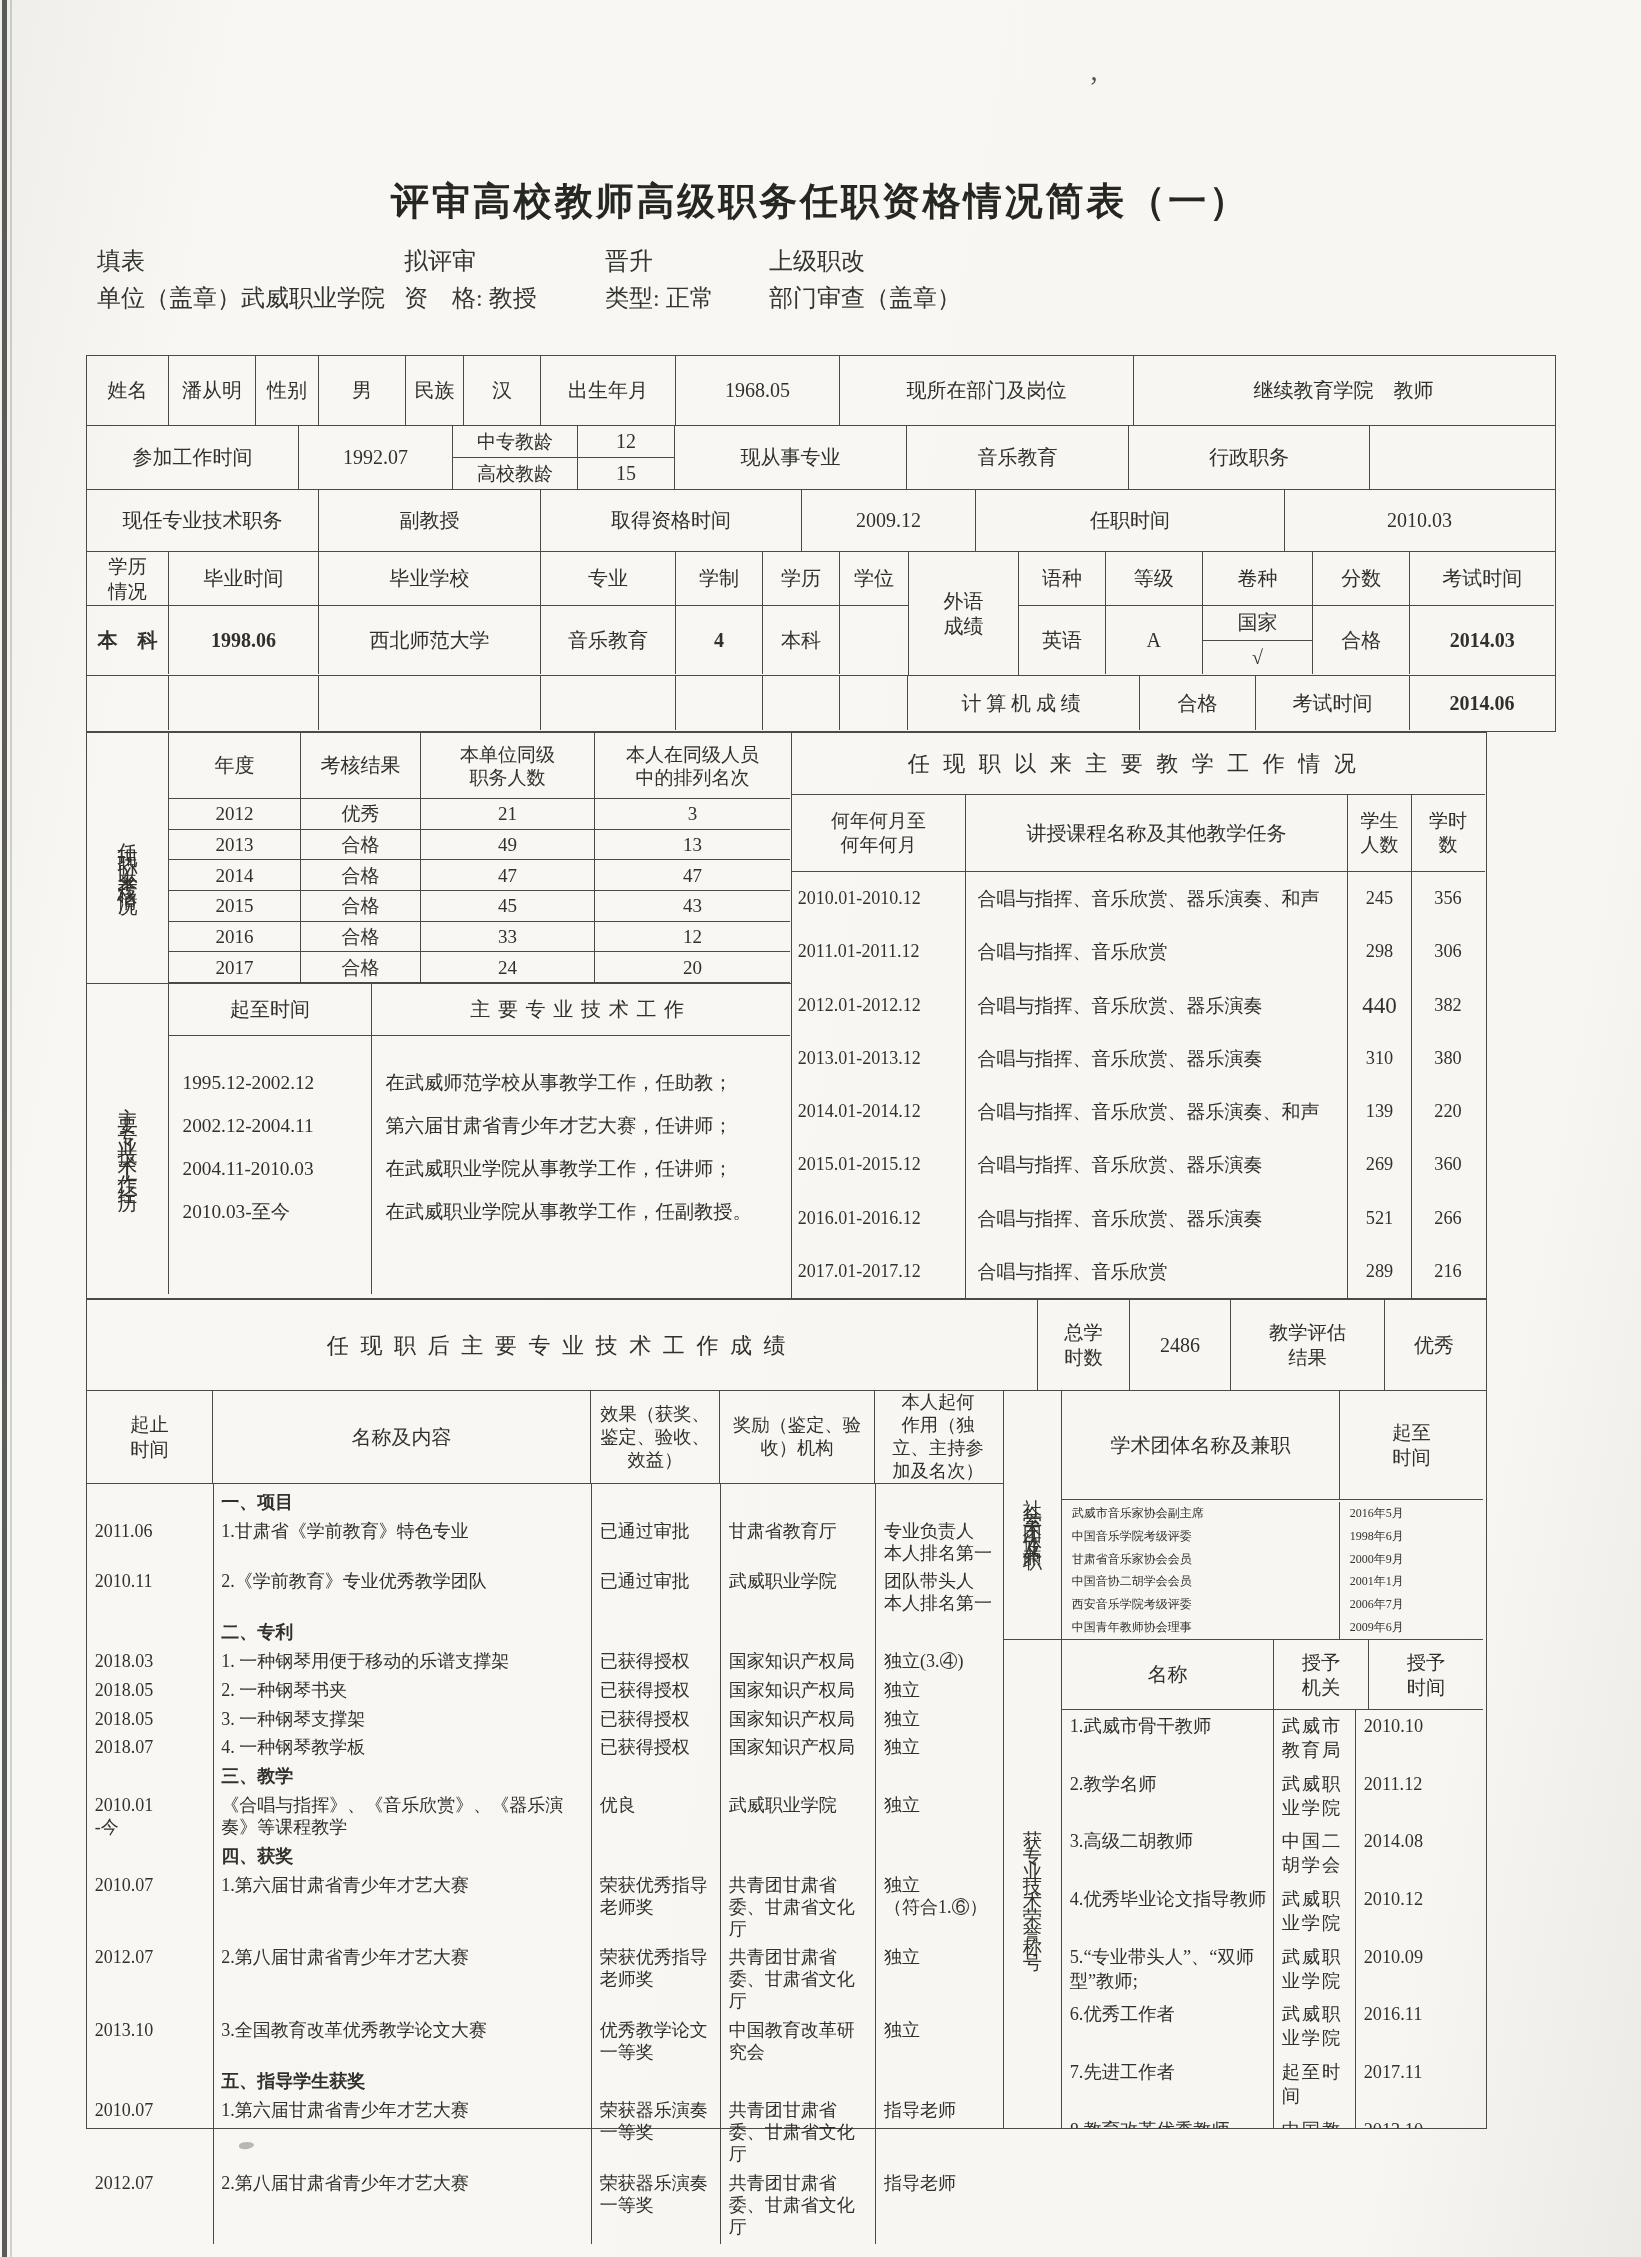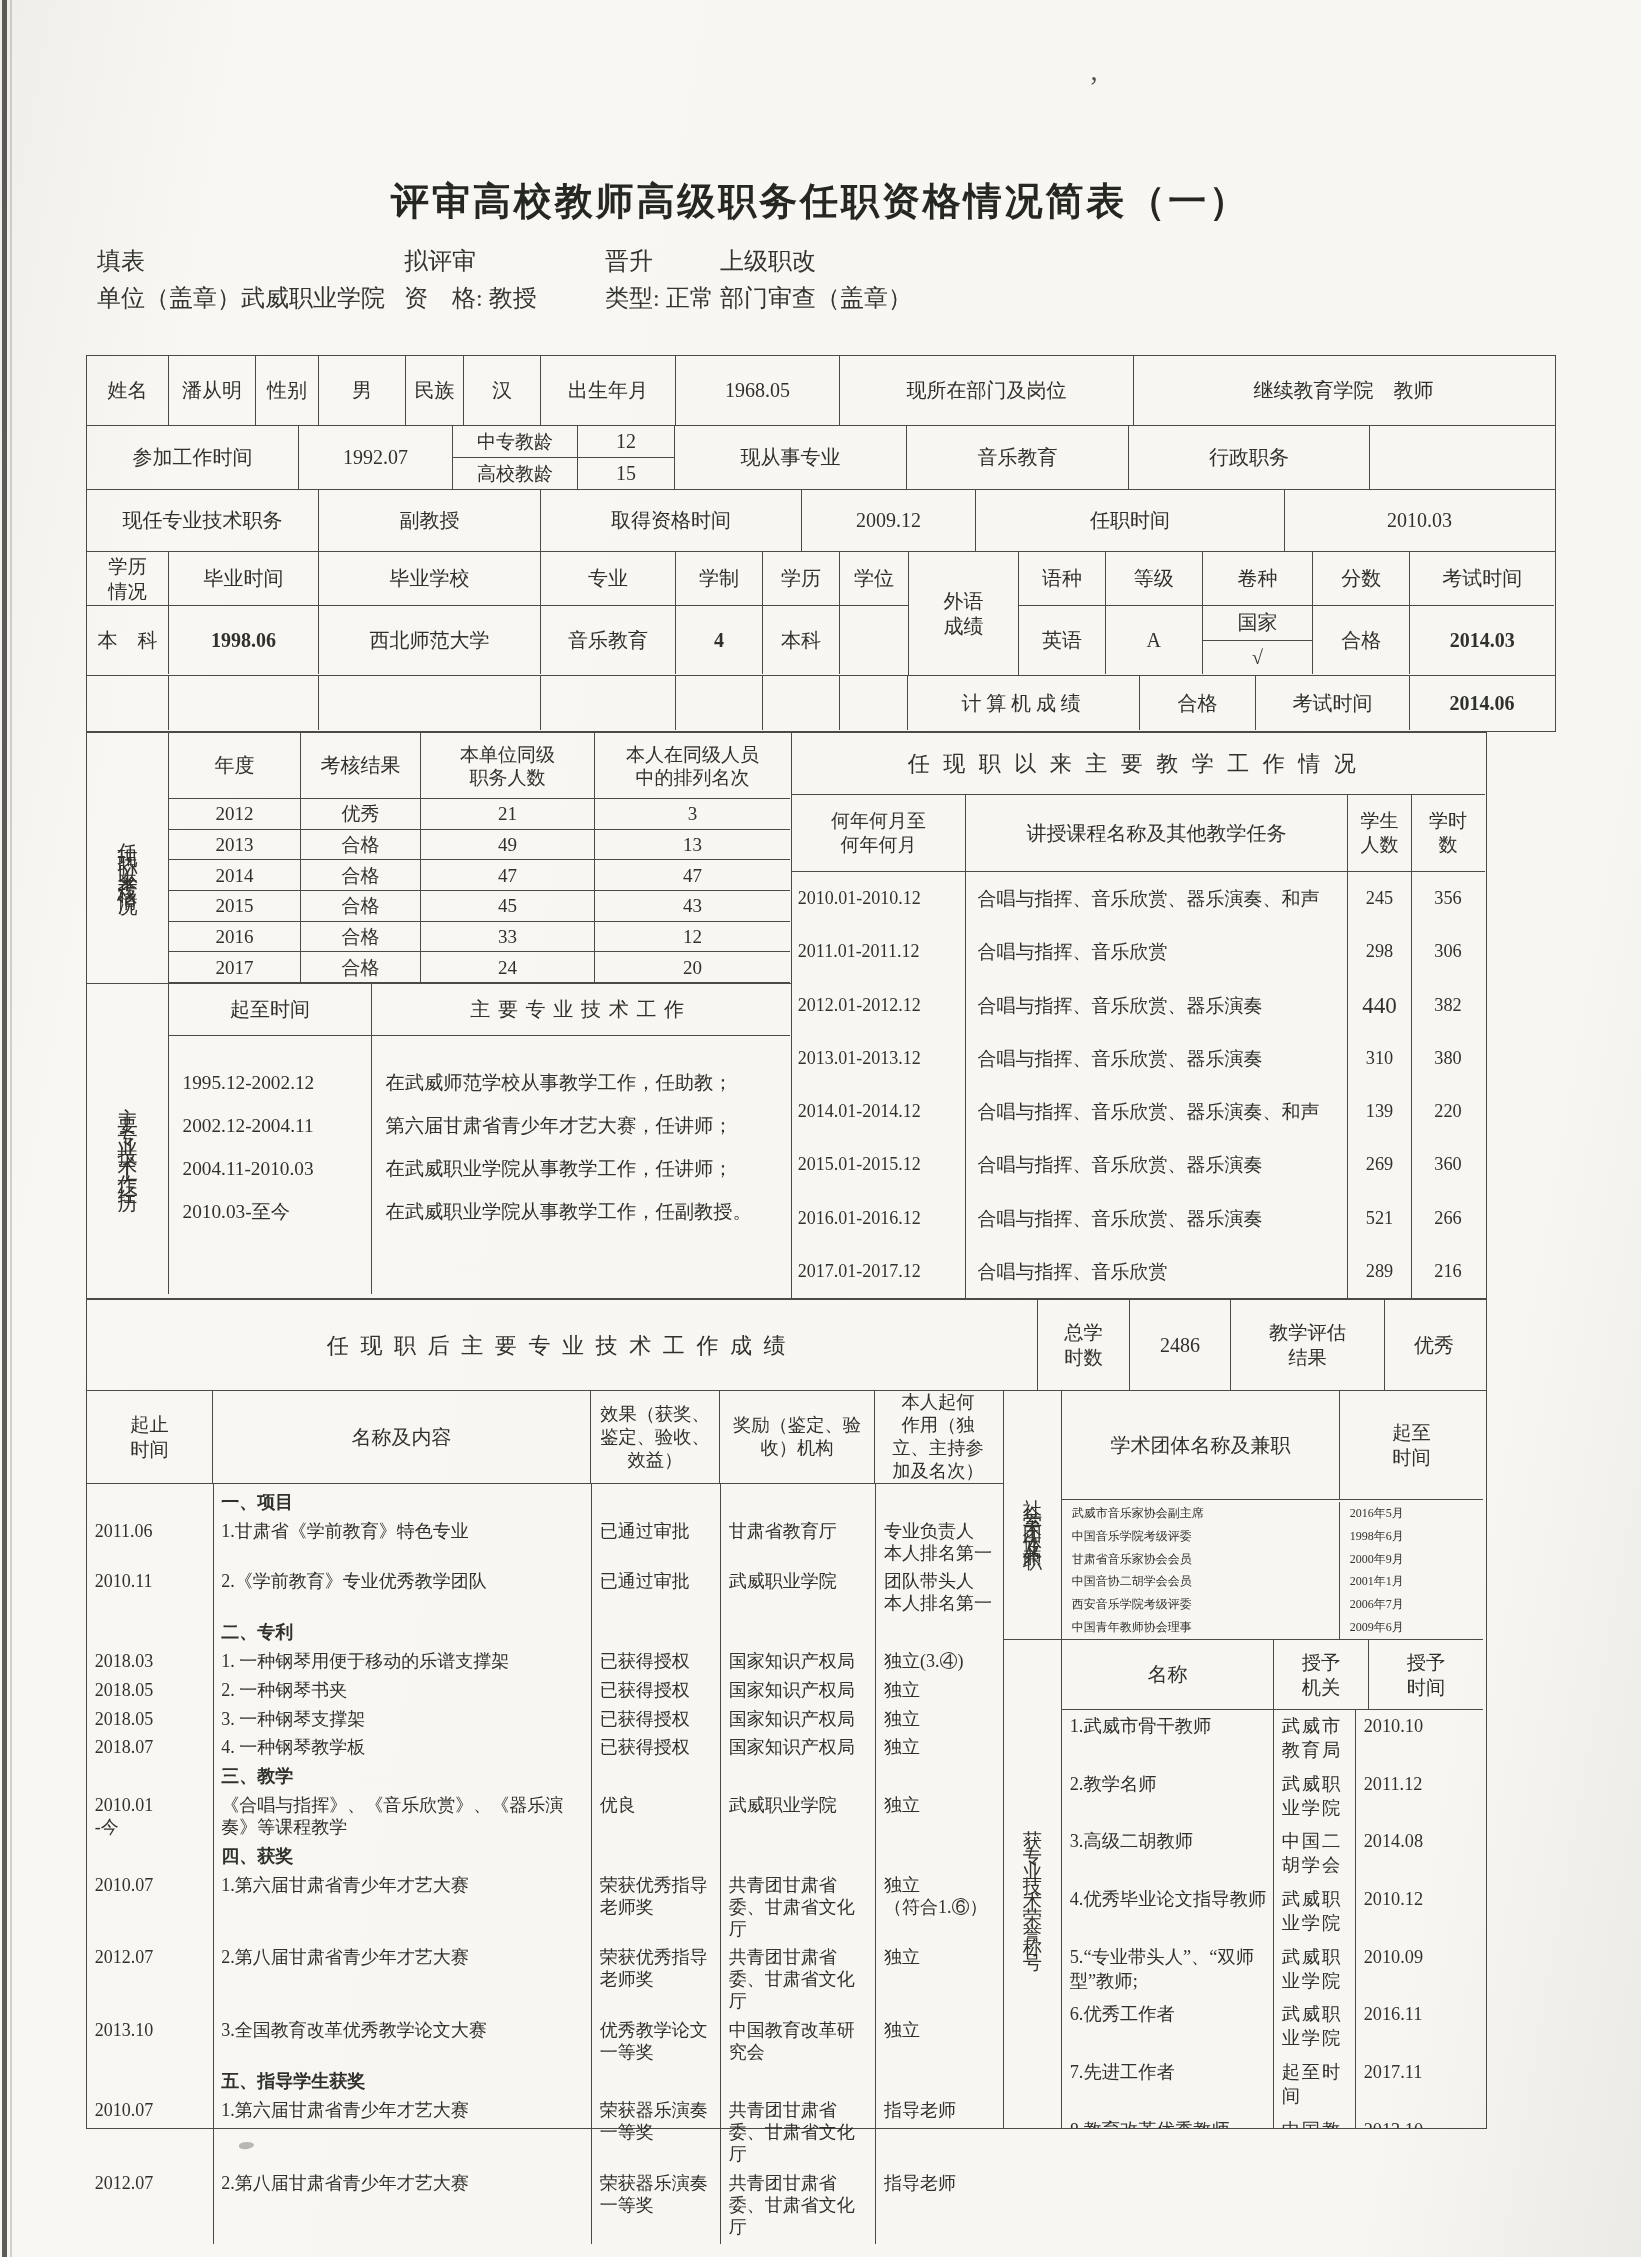--- a/index.html
+++ b/index.html
@@ -59,21 +59,21 @@
     <div><span>单位（盖章）</span><span>武威职业学院</span></div>
   </div>
   <div class="hdr" style="left:404px">
     <div>拟评审</div>
     <div><span>资　格:</span> <span>教授</span></div>
   </div>
   <div class="hdr" style="left:605px">
     <div>晋升</div>
     <div><span>类型:</span> <span>正常</span></div>
   </div>
-  <div class="hdr" style="left:720px">
+  <div class="hdr" style="left:769px">
     <div>上级职改</div>
     <div>部门审查（盖章）</div>
   </div>
 
   <div class="band" style="left:86px;top:355px;width:1470px;height:377px">
     <div class="row bb" style="height:70px">
       <div class="c" style="width:82px">姓名</div>
       <div class="c" style="width:87px">潘从明</div>
       <div class="c" style="width:63px">性别</div>
       <div class="c" style="width:87px">男</div>
@@ -116,21 +116,21 @@
           <div class="c ml" style="width:82px;font-size:19.3px">学历
 情况</div>
           <div class="c" style="width:150px">毕业时间</div>
           <div class="c" style="width:222px">毕业学校</div>
           <div class="c" style="width:135px">专业</div>
           <div class="c" style="width:87px">学制</div>
           <div class="c" style="width:77px">学历</div>
           <div class="c last" style="width:68px">学位</div>
         </div>
         <div class="row" style="height:68px">
-          <div class="c" style="width:82px;font-weight:normal">本　科</div>
+          <div class="c" style="width:82px;font-weight:bold">本　科</div>
           <div class="c" style="width:150px;font-weight:bold">1998.06</div>
           <div class="c" style="width:222px">西北师范大学</div>
           <div class="c" style="width:135px">音乐教育</div>
           <div class="c" style="width:87px;font-weight:bold">4</div>
           <div class="c" style="width:77px">本科</div>
           <div class="c last" style="width:68px"></div>
         </div>
       </div>
       <div class="c ml" style="width:111px;height:100%;border-left:1.5px solid var(--bc)">外语
 成绩</div>

